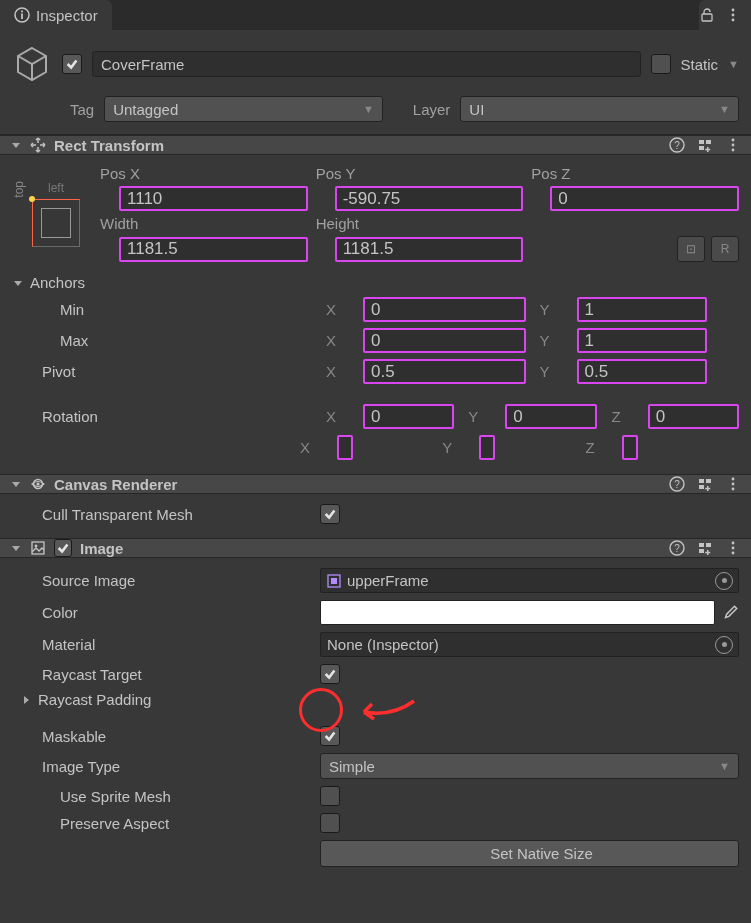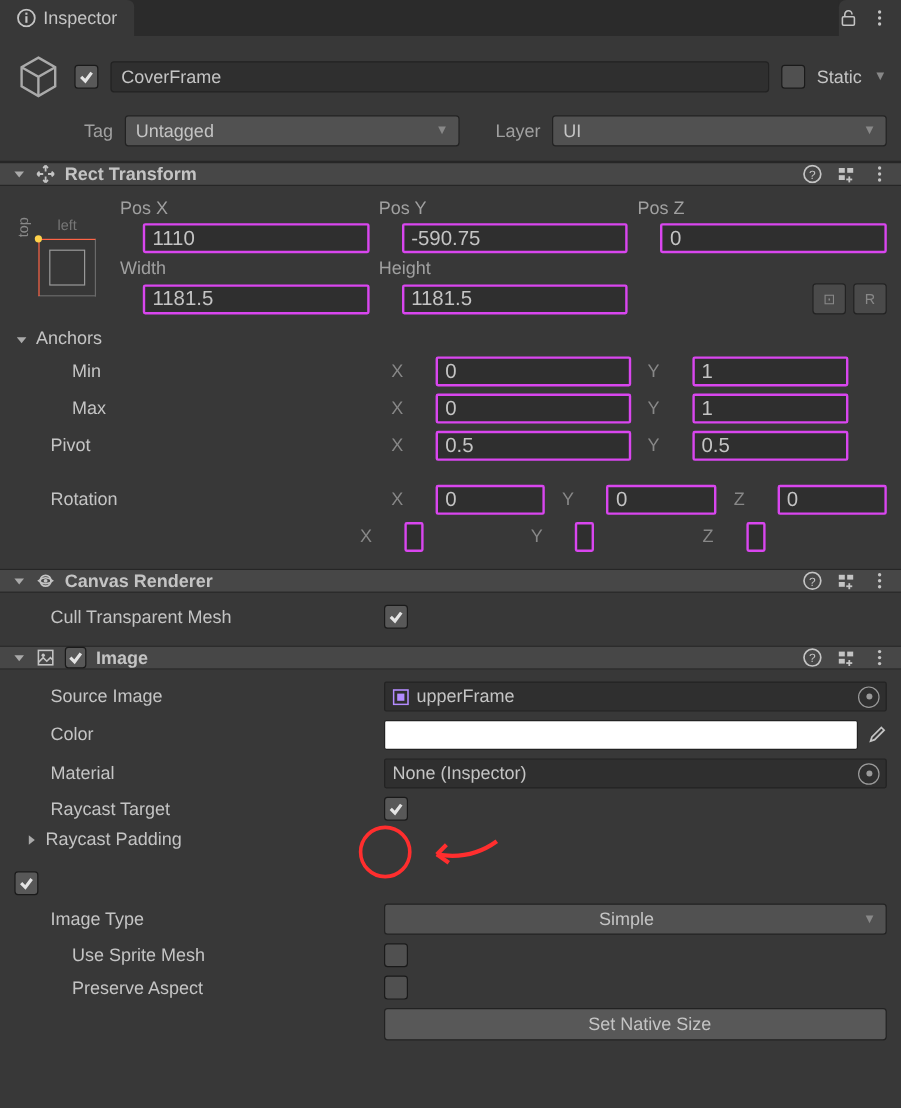--- a/index.html
+++ b/index.html
@@ -266,21 +266,20 @@
     display:flex;align-items:center;justify-content:center;
     color:var(--text-main);
     cursor:pointer;
     padding-left:24px;
   }
   .prop-row{
     display:grid;
     grid-template-columns:300px 1fr;
     gap:8px;
     align-items:center;
-    text-align:center;
   }
   .prop-row .left{display:flex;align-items:center;}
   .prop-row .right{display:flex;align-items:center;gap:6px;}
 
   
   .annotation-circle{
     position:absolute;
     border:3px solid var(--annotation-red);
     border-radius:50%;
     pointer-events:none;
@@ -630,20 +629,21 @@
           <svg viewBox="0 0 12 12">
             <path d="M4 2 L9 6 L4 10 Z" fill="#aaa"></path>
           </svg>
         </span>
       <span>Raycast Padding</span>
     </span>
     <div class="right"></div>
   </div>
   <div style="height:4px;"></div>
   <div class="prop-row">
+    <span class="left indent1">Maskable</span>
     <div class="right">
       <span class="checkbox">
           <svg viewBox="0 0 16 16">
             <path d="M3 8 L7 12 L13 4"></path>
           </svg>
         </span>
     </div>
   </div>
   <div class="prop-row">
     <span class="left indent1">Image Type</span>

